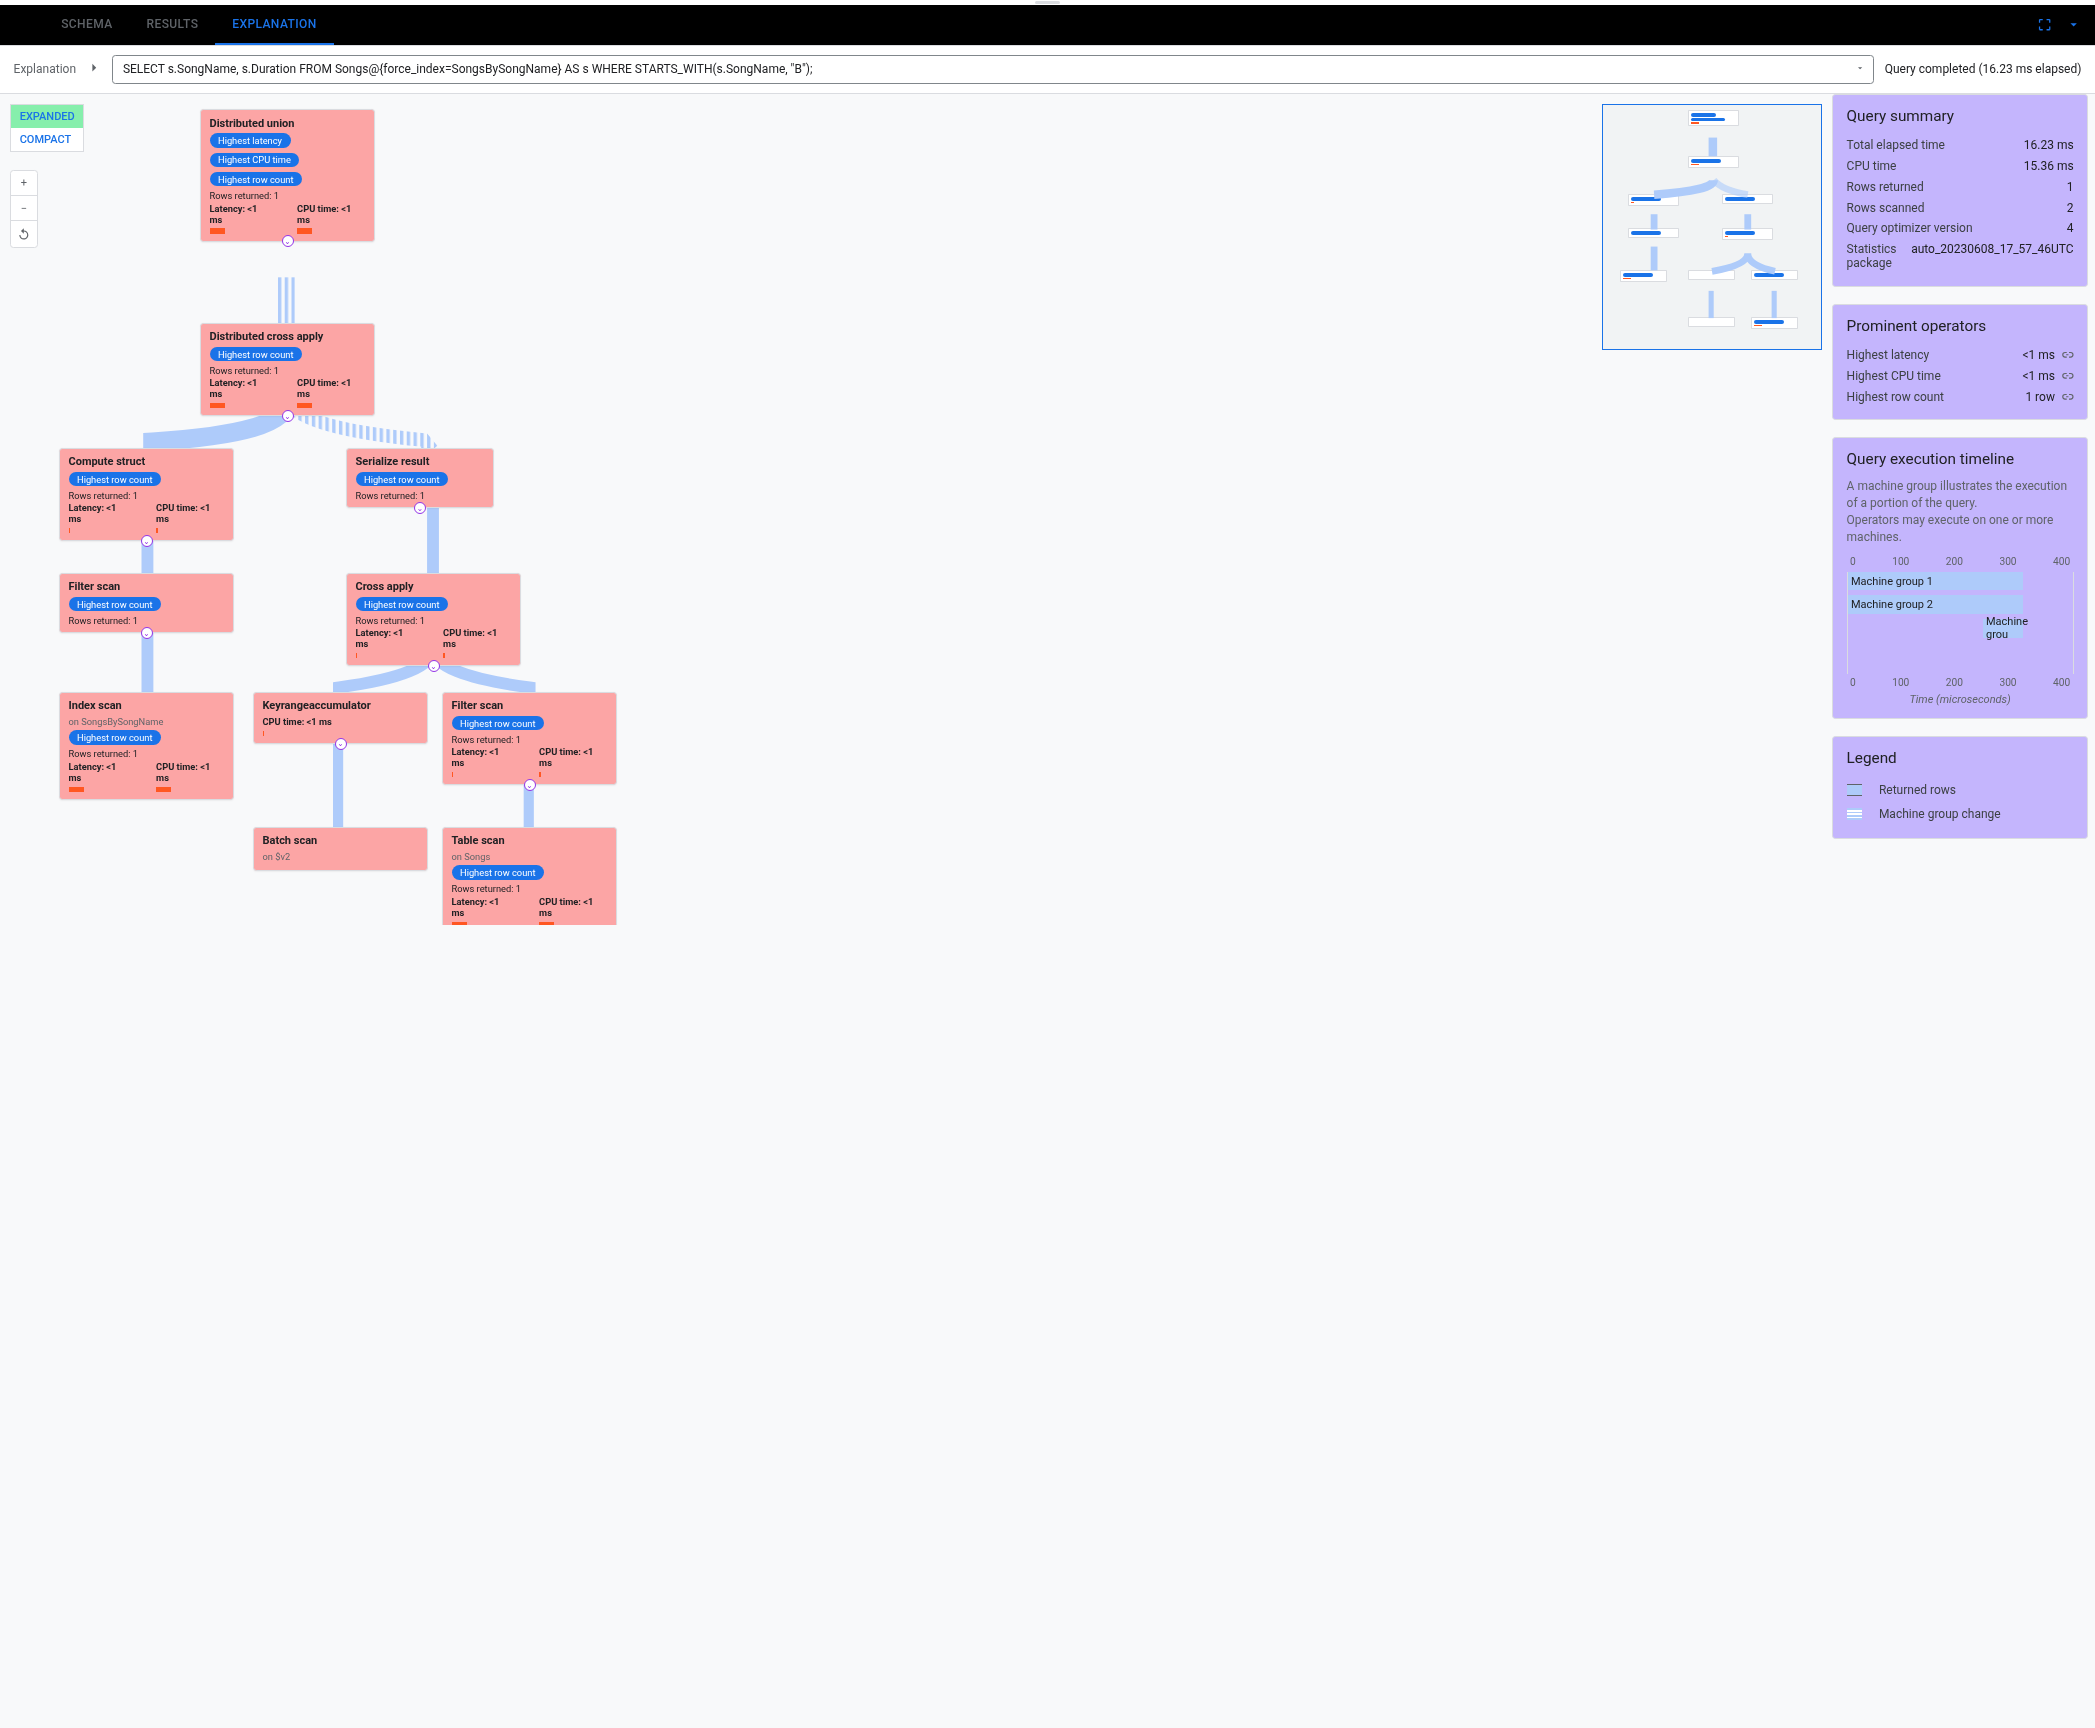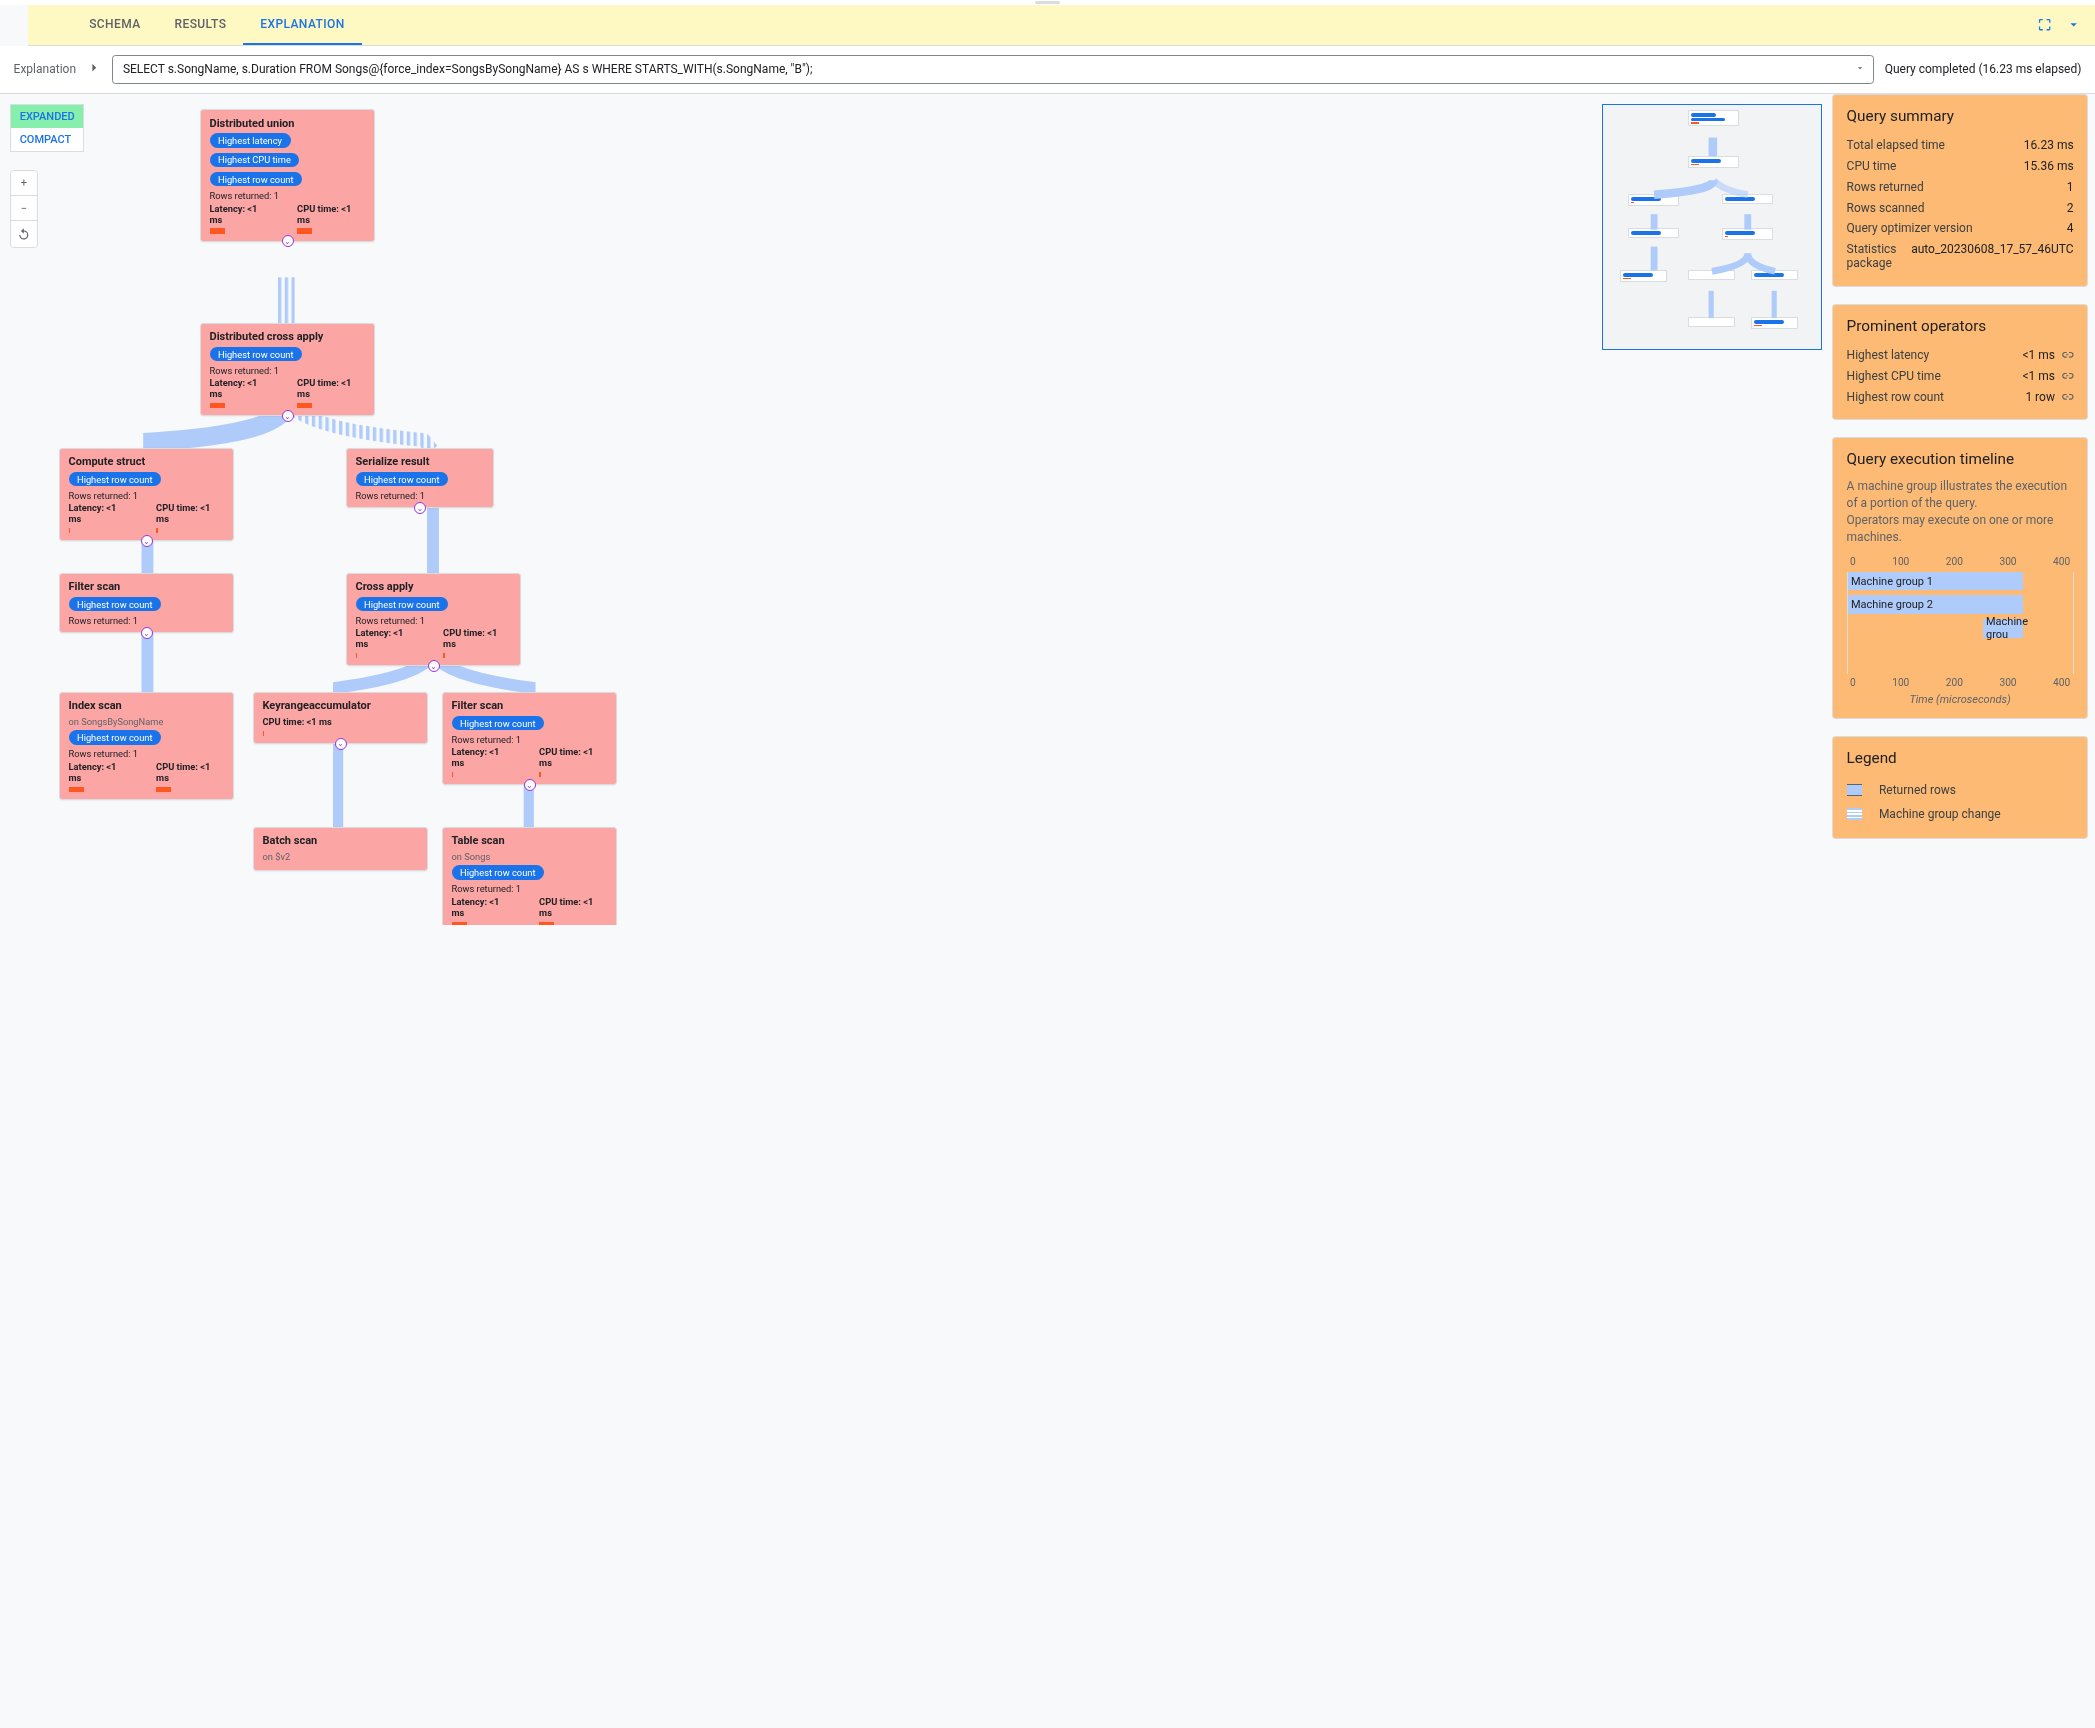--- a/index.html
+++ b/index.html
@@ -6,28 +6,27 @@
 body {
   font-family: Roboto, 'Helvetica Neue', Arial, sans-serif;
   font-size: 11px;
   color: #202124;
   background: #f8f9fa;
 }
 .top-handle { height: 5.1px; display:flex; justify-content:center; align-items:center; background:#fff; }
 .top-handle .bar { width: 25.4px; height: 3.4px; background:#dadce0; border-radius: 1.7px; }
 
 .tabs-bar {
-  background: #fef9c3;
+  background: #000000;
   border-bottom: 0.8px solid #dadce0;
   display: flex;
   align-items: center;
   padding: 0 10.2px;
   height: 41px;
   position: relative;
-  margin-left: 28px;
 }
 .tabs { display:flex; gap:0; margin-left: 34px; }
 .tab {
   padding: 12px 17px;
   font-size: 12px;
   letter-spacing: 0.4px;
   font-weight: 500;
   color: #5f6368;
   cursor: pointer;
 }
@@ -165,21 +164,21 @@
 .mini-node .mb { background:#ff5722; height:1.7px; width:8.5px; margin-top:0.8px;}
 svg.edges { position:absolute; top:0;left:0;width:100%;height:100%; z-index:0; pointer-events:none;}
 
 
 .side {
   width:263px;
   padding: 0 6.8px 17px 0;
   display:flex; flex-direction:column; gap:17px;
 }
 .panel {
-  background:#fdba74;
+  background:#c4b5fd;
   border:0.8px solid #dadce0;
   border-radius:3.4px;
   padding:12px 13.6px;
 }
 .panel h3 { font-size:15.3px; font-weight:400; color:#202124; margin-bottom:10.2px; }
 .kv { display:flex; justify-content:space-between; font-size:12px; color:#3c4043; padding:3.4px 0;}
 .kv .v { color:#202124; }
 .kv .v.link { display:flex; align-items:center; gap:5.1px;}
 .link-icon { width:13.6px; height:13.6px; }
 

